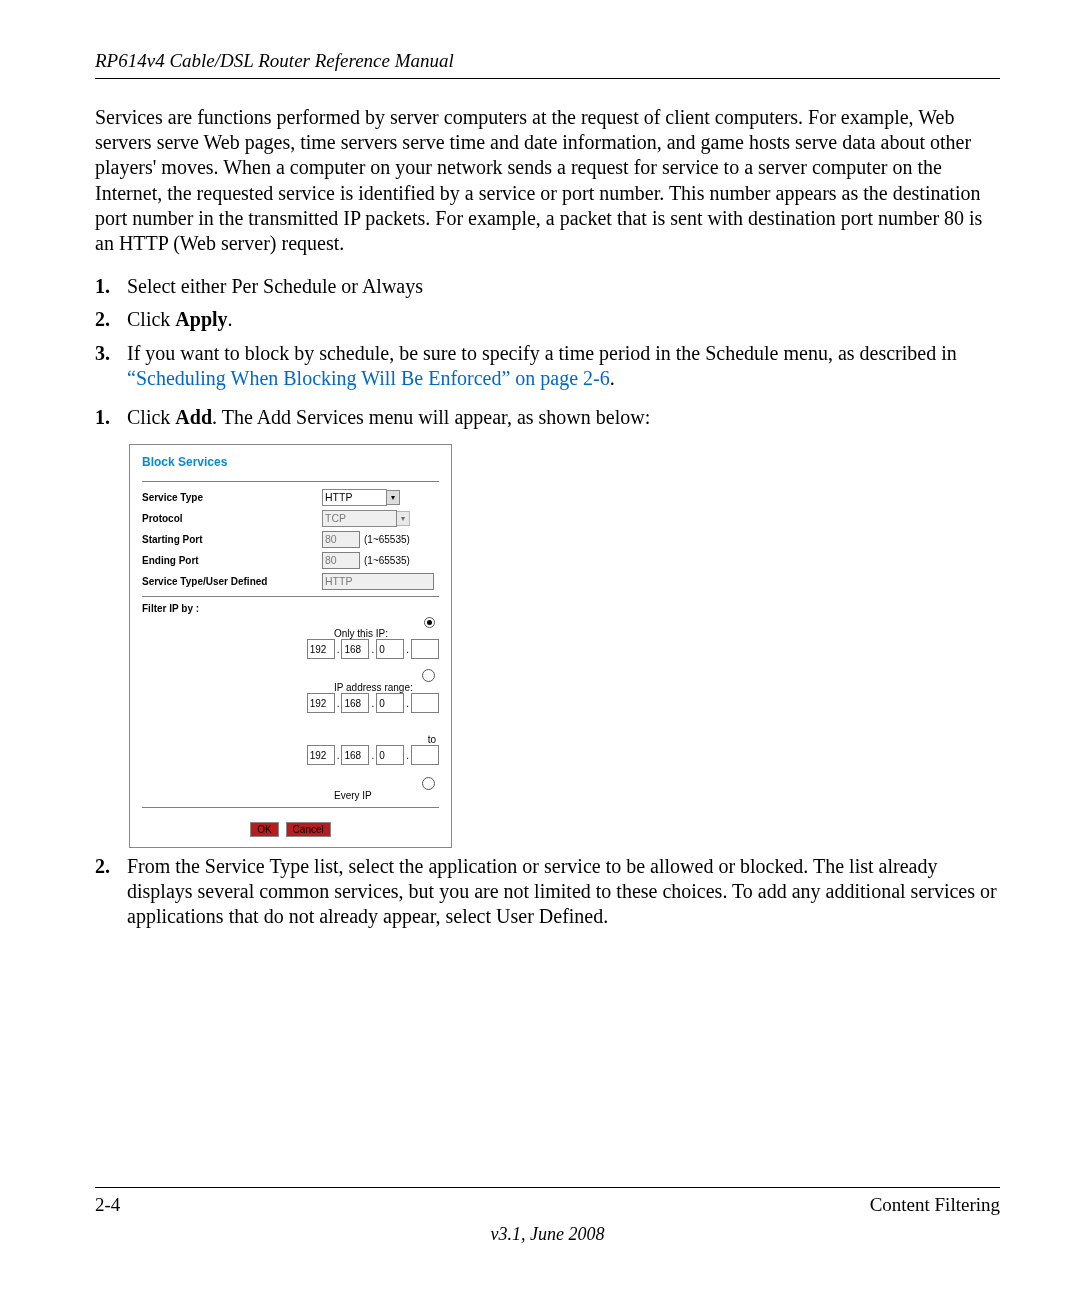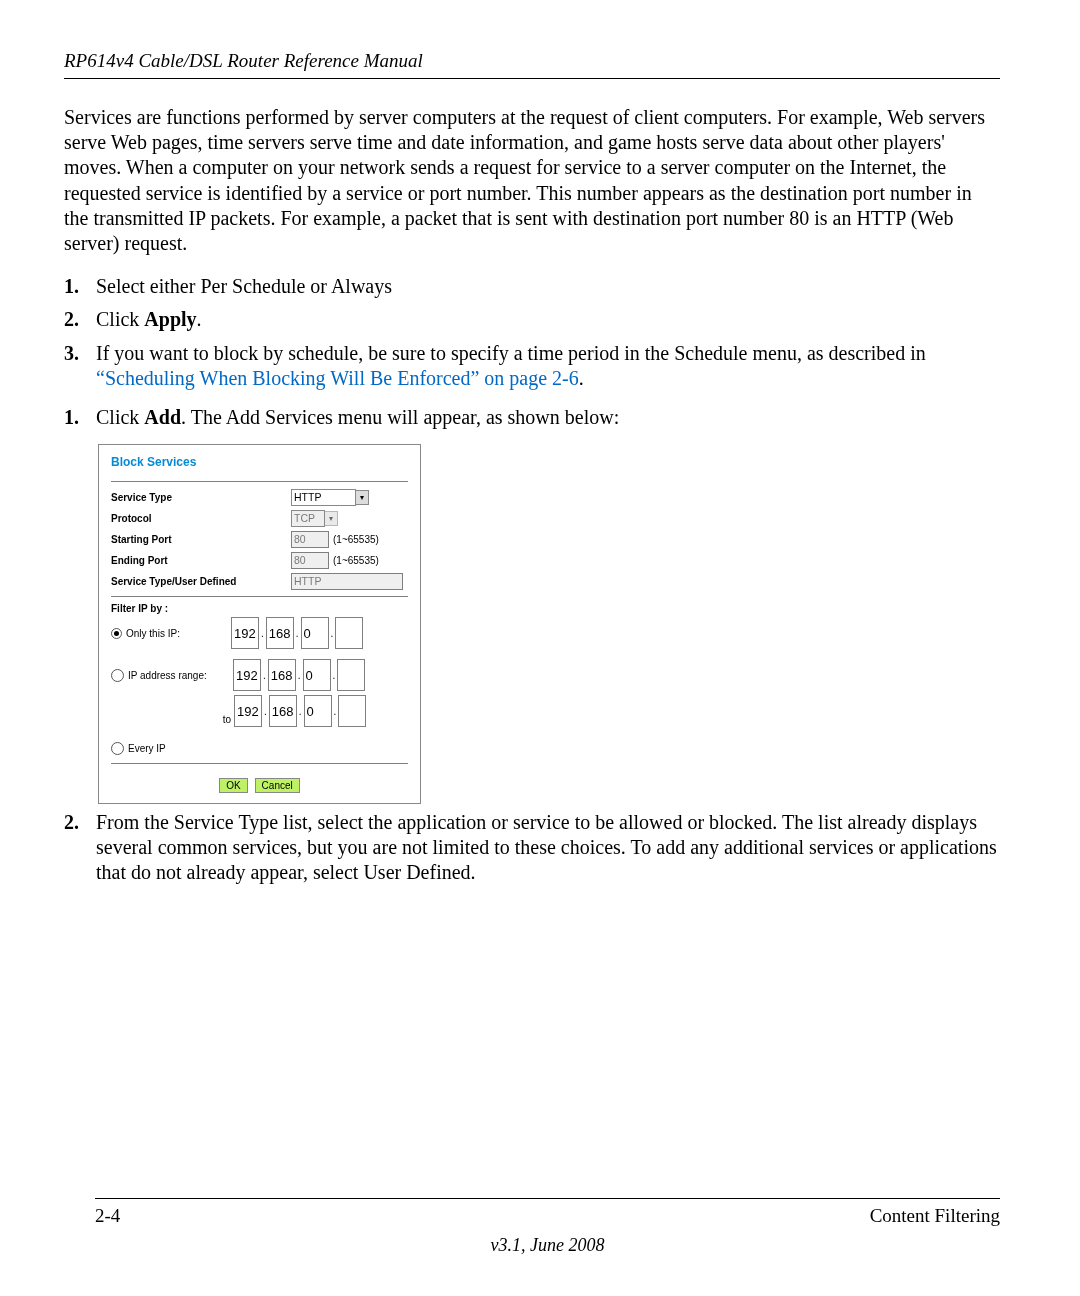--- a/index.html
+++ b/index.html
@@ -8,21 +8,21 @@
     font-family: "Times New Roman", Times, serif;
     font-size: 20px;
     color: #000;
     background: #fff;
   }
   .page {
     width: 1080px;
     height: 1296px;
     position: relative;
     box-sizing: border-box;
-    padding: 50px 80px 40px 64px;
+    padding: 50px 80px 40px 95px;
   }
   .header-bar {
     font-style: italic;
     font-size: 19px;
     margin-bottom: 6px;
   }
   .hr {
     border: none;
     border-top: 1.5px solid #000;
     margin: 0 0 26px 0;
@@ -120,24 +120,25 @@
   }
   .inp.disabled { color: #7a7a7a; background: #efefef; }
   .range-hint { font-size: 10px; margin-left: 4px; }
   .filter-label {
     font-weight: bold;
     font-size: 10px;
     margin: 4px 0 3px 0;
   }
   .radio-row {
     display: flex;
-    align-items: center;
+    align-items: flex-end;
     font-size: 10px;
     margin-bottom: 4px;
     min-height: 18px;
+    flex-direction: column;
   }
   .radio {
     width: 11px; height: 11px;
     border: 1px solid #555;
     border-radius: 50%;
     margin-right: 4px;
     display: inline-flex;
     align-items: center;
     justify-content: center;
     background: #fff;
@@ -147,38 +148,38 @@
     content: "";
     width: 5px; height: 5px;
     background: #000;
     border-radius: 50%;
   }
   .radio-label { width: 105px; }
   .ip-group { display: inline-flex; align-items: center; gap: 1px; }
   .ip-oct {
     font-family: Arial, sans-serif;
     width: 28px;
-    height: 32px;
+    height: 20px;
     border: 1px solid #7f7f7f;
-    font-size: 13px;
+    font-size: 10px;
     display: inline-flex;
     align-items: center;
     padding: 0 2px;
     box-sizing: border-box;
   }
   .dot { font-size: 10px; padding: 0 1px; }
   .to-label { font-size: 10px; width: 18px; text-align: right; padding-right: 3px; margin-top: 17px; }
   .btn-row {
     text-align: center;
     margin-top: 14px;
   }
   .btn {
     font-family: Arial, sans-serif;
     font-size: 10px;
-    background: #bef264;
+    background: #b91c1c;
     border: 1px solid #888;
     padding: 1px 6px;
     display: inline-block;
     margin: 0 2px;
   }
   .figure-caption {
     font-family: Arial, Helvetica, sans-serif;
     font-weight: bold;
     font-size: 16px;
     margin: 14px 0 12px 34px;
@@ -196,21 +197,21 @@
   .footer-center {
     text-align: center;
     font-style: italic;
     font-size: 18px;
     margin-top: 8px;
   }
   .footer-block {
     position: absolute;
     left: 95px;
     right: 80px;
-    bottom: 40px;
+    bottom: 51px;
   }
 </style>
 </head>
 <body>
 
 <div class="page">
   <div class="header-bar">RP614v4 Cable/DSL Router Reference Manual</div>
   <hr class="hr">
 
   <div class="para">Services are functions performed by server computers at the request of client computers. For example, Web servers serve Web pages, time servers serve time and date information, and game hosts serve data about other players' moves. When a computer on your network sends a request for service to a server computer on the Internet, the requested service is identified by a service or port number. This number appears as the destination port number in the transmitted IP packets. For example, a packet that is sent with destination port number 80 is an HTTP (Web server) request.</div>
@@ -244,21 +245,21 @@
       <div class="panel-title">Block Services</div>
       <hr class="panel-hr">
 
       <div class="form-row">
         <div class="form-label">Service Type</div>
         <span class="sel" style="width:65px">HTTP</span>
           <span class="sel-btn">▾</span>
       </div>
       <div class="form-row">
         <div class="form-label">Protocol</div>
-        <span class="sel disabled" style="width:34px">TCP</span>
+        <span class="sel disabled" style="width:75px">TCP</span>
           <span class="sel-btn" style="opacity:.6">▾</span>
       </div>
       <div class="form-row">
         <div class="form-label">Starting Port</div>
         <span class="inp disabled" style="width:38px">80</span>
         <span class="range-hint">(1~65535)</span>
       </div>
       <div class="form-row">
         <div class="form-label">Ending Port</div>
         <span class="inp disabled" style="width:38px">80</span>

